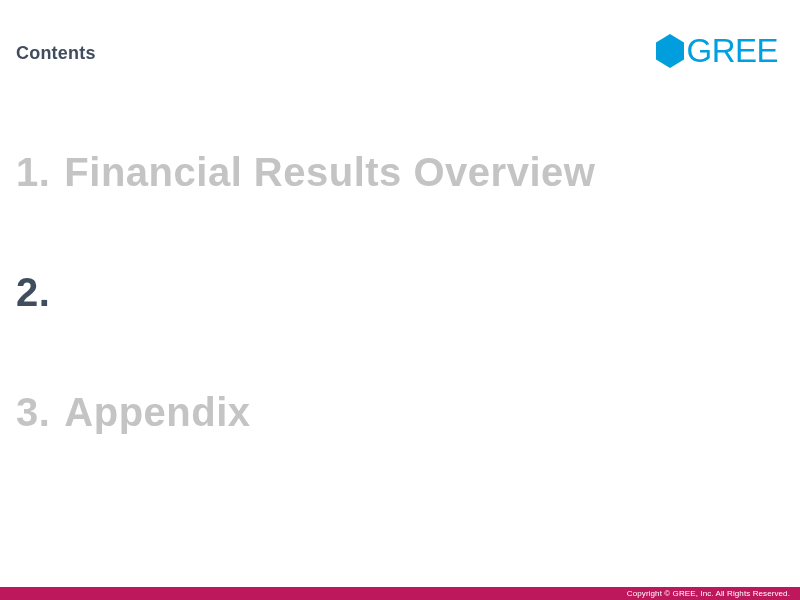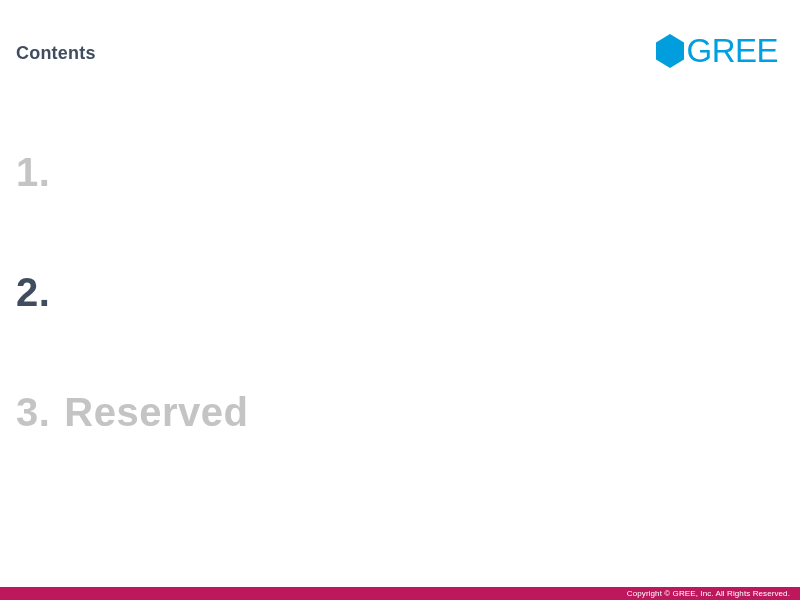--- a/index.html
+++ b/index.html
@@ -136,29 +136,30 @@
         <polygon points="15,0 29,8.5 29,25.5 15,34 1,25.5 1,8.5" fill="#009edd"></polygon>
       </svg>
       <span class="logo-wordmark">GREE</span>
     </div>
   </div>
 
   <div class="agenda">
 
     <div class="agenda-item is-inactive">
       <span class="agenda-num">1.</span>
+      <span class="agenda-label">Financial Results Overview</span>
     </div>
 
     <div class="agenda-item is-active">
       <span class="agenda-num">2.</span>
     </div>
 
     <div class="agenda-item is-inactive">
       <span class="agenda-num">3.</span>
-      <span class="agenda-label">Reserved</span>
+      <span class="agenda-label">Appendix</span>
     </div>
 
   </div>
 
   <div class="slide-footer">
     <span class="copyright">Copyright © GREE, Inc. All Rights Reserved.</span>
   </div>
 
 </div>
 

